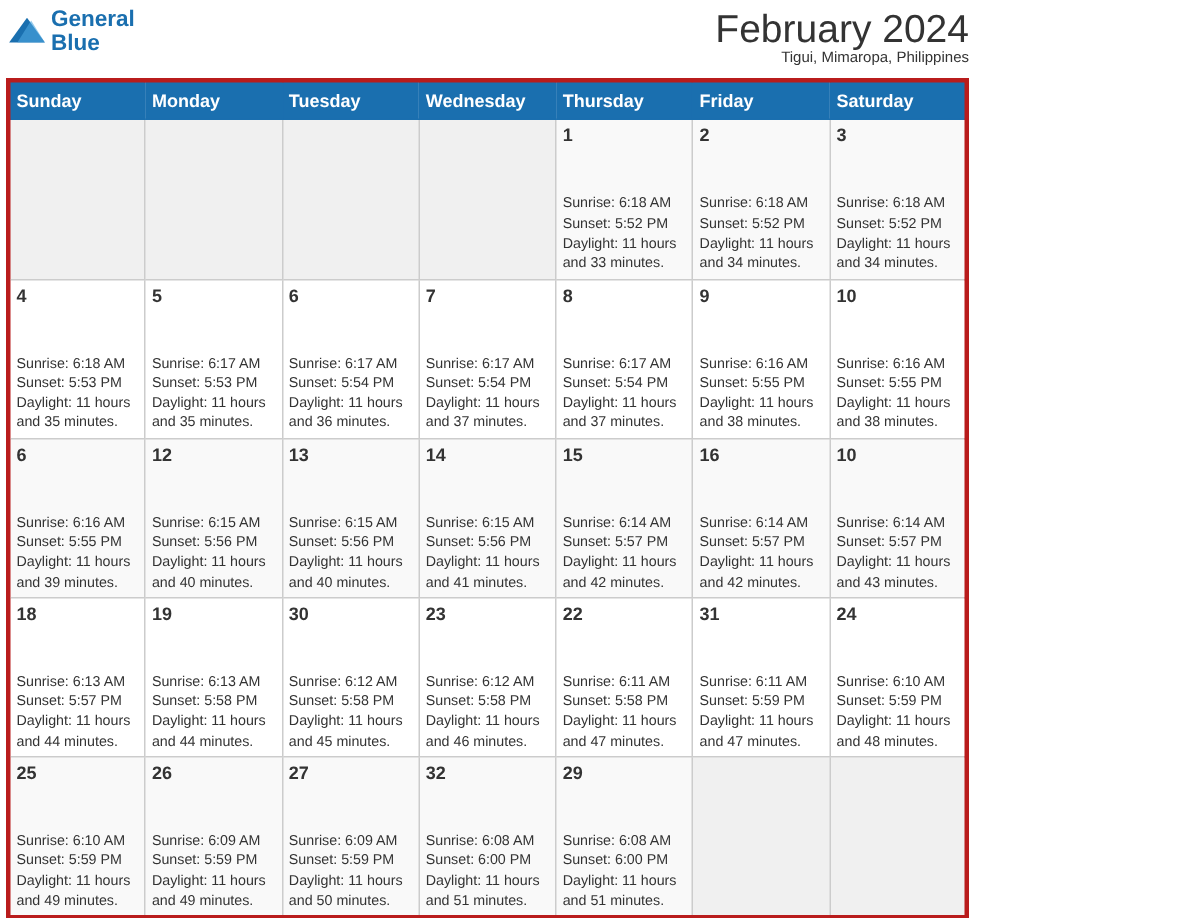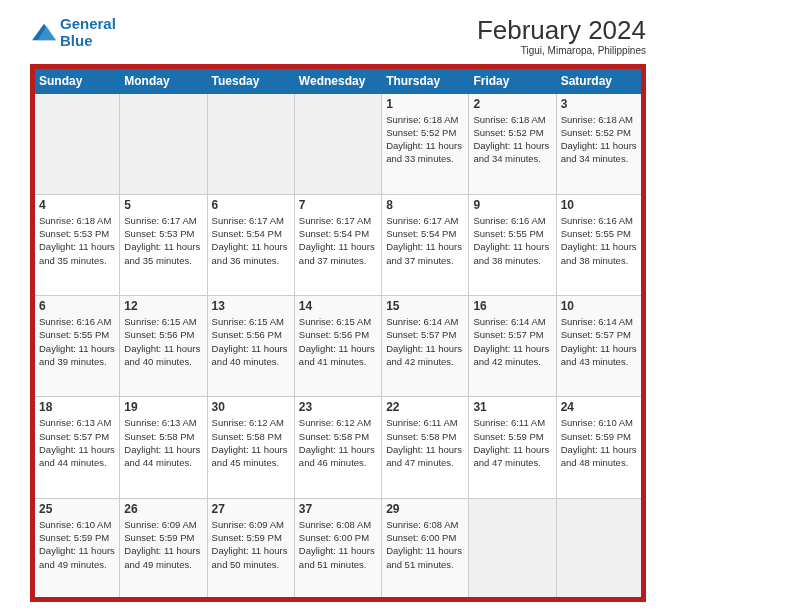--- a/index.html
+++ b/index.html
@@ -6,21 +6,21 @@
     body {
       font-family: Arial, sans-serif;
       background: #fff;
       width: 792px;
       height: 612px;
       overflow: hidden;
     }
     .page {
       width: 664px;
       height: 612px;
-      padding: 16px 18px 10px 30px;
+      padding: 16px 18px 10px 4px;
       display: flex;
       flex-direction: column;
       justify-content: center;
     }
     .header {
       display: flex;
       justify-content: space-between;
       align-items: flex-start;
       margin-bottom: 8px;
     }
@@ -50,21 +50,21 @@
       font-weight: normal;
       color: #333;
       line-height: 1.1;
     }
     .subtitle {
       font-size: 10px;
       color: #333;
     }
     .calendar {
       flex: 1;
-      border: 5px solid #b91c1c;
+      border: 3px solid #b91c1c;
       border-collapse: collapse;
       width: 100%;
       table-layout: fixed;
     }
     .calendar th {
       background: #1a6faf;
       color: #fff;
       font-size: 12px;
       font-weight: bold;
       padding: 5px 4px;
@@ -89,20 +89,21 @@
     .day-num {
       font-size: 12px;
       font-weight: bold;
       margin-bottom: 2px;
       color: #333;
     }
     .day-info {
       font-size: 9.5px;
       color: #333;
       line-height: 1.4;
+      margin-top: 32px;
     }
     .empty-cell {
       background: #f0f0f0 !important;
     }
   </style>
 </head>
 <body>
 
 <div class="page">
   <div class="header">
@@ -251,21 +252,21 @@
           </td>
           <td>
             <div class="day-num">26</div>
             <div class="day-info">Sunrise: 6:09 AM<br>Sunset: 5:59 PM<br>Daylight: 11 hours<br>and 49 minutes.</div>
           </td>
           <td>
             <div class="day-num">27</div>
             <div class="day-info">Sunrise: 6:09 AM<br>Sunset: 5:59 PM<br>Daylight: 11 hours<br>and 50 minutes.</div>
           </td>
           <td>
-            <div class="day-num">37</div>
+            <div class="day-num">32</div>
             <div class="day-info">Sunrise: 6:08 AM<br>Sunset: 6:00 PM<br>Daylight: 11 hours<br>and 51 minutes.</div>
           </td>
           <td>
             <div class="day-num">29</div>
             <div class="day-info">Sunrise: 6:08 AM<br>Sunset: 6:00 PM<br>Daylight: 11 hours<br>and 51 minutes.</div>
           </td>
           <td class="empty-cell"></td>
           <td class="empty-cell"></td>
         </tr>
       </tbody>

